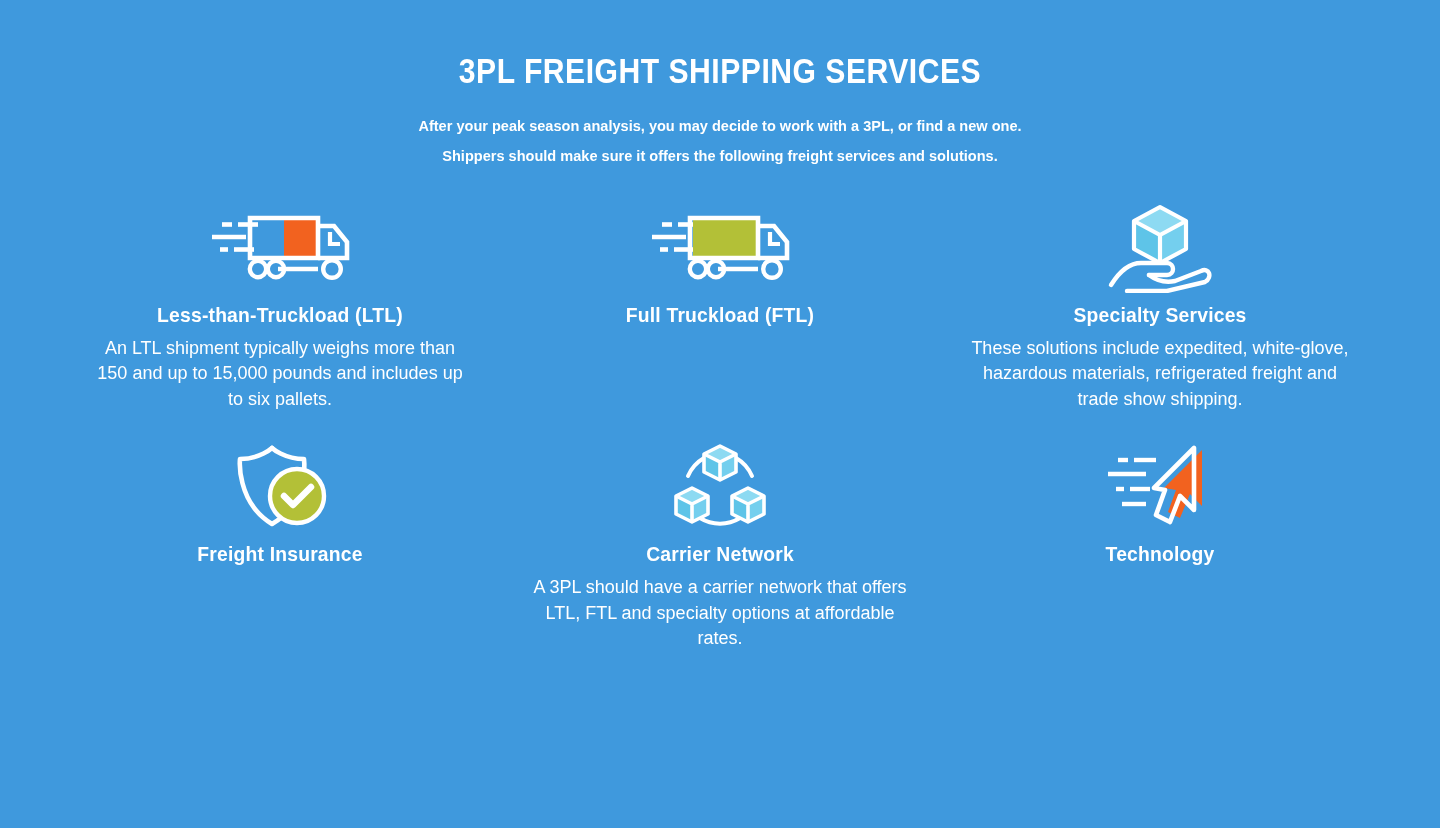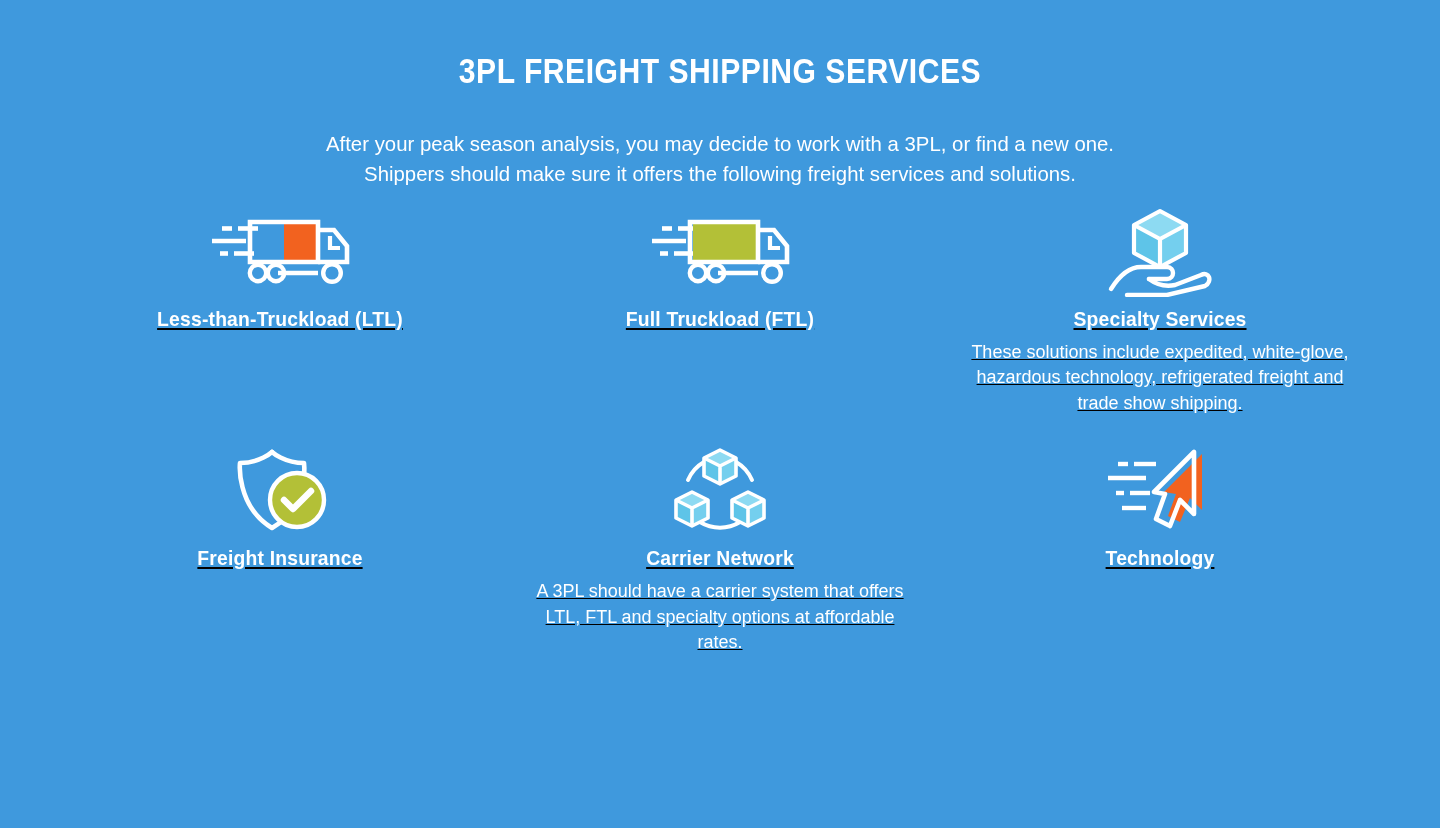--- a/index.html
+++ b/index.html
@@ -33,42 +33,41 @@
     color: #ffffff;
     font-family: "Liberation Sans Narrow", "Liberation Sans", sans-serif;
     font-weight: bold;
     font-size: 35px;
     letter-spacing: 0.6px;
     line-height: 1.1;
     transform: scaleX(0.86);
     transform-origin: center;
   }
   .subtitle {
-    margin: 38px auto 0 auto;
+    margin: 20px auto 0 auto;
     width: 860px;
     color: #ffffff;
-    font-size: 21px;
+    font-size: 15px;
     line-height: 30px;
-    font-weight: normal;
+    font-weight: bold;
   }
   .subtitle .sub-line {
     display: block;
     transform: scaleX(0.97);
   }
 
   
   .grid {
     position: relative;
-    margin: 0 auto;
+    margin: 14px auto;
     width: 1320px;
     padding-top: 16px;
     display: grid;
     grid-template-columns: repeat(3, 1fr);
     grid-row-gap: 28px;
-    text-decoration: underline;
   }
   .cell {
     text-align: center;
     padding: 0 22px;
     box-sizing: border-box;
   }
   .icon-wrap {
     height: 92px;
     display: flex;
     align-items: center;
@@ -129,20 +128,21 @@
           <path d="M124 20 V32 H134" stroke="#ffffff" stroke-width="4.2" fill="none" stroke-linejoin="miter"></path>
 
           <line x1="72" y1="57" x2="112" y2="57" stroke="#ffffff" stroke-width="4.6"></line>
 
           <circle cx="52" cy="57" r="8.2" stroke="#ffffff" stroke-width="4.4" fill="none"></circle>
           <circle cx="70" cy="57" r="8.2" stroke="#ffffff" stroke-width="4.4" fill="none"></circle>
           <circle cx="126" cy="57" r="8.8" stroke="#ffffff" stroke-width="4.4" fill="none"></circle>
         </svg>
       </div>
       <h2 class="card-title">Less-than-Truckload (LTL)</h2>
+      <p class="card-body">An LTL shipment typically weighs more than 150 and up to 15,000 pounds and includes up to six pallets.</p>
     </div>
 
     <div class="cell row-1">
       <div class="icon-wrap">
         <svg width="148" height="70" viewBox="0 0 148 70" fill="none" aria-hidden="true">
           <g stroke="#ffffff" stroke-width="4.6" stroke-linecap="butt">
             <line x1="16" y1="12.5" x2="26" y2="12.5"></line>
             <line x1="32" y1="12.5" x2="52" y2="12.5"></line>
             <line x1="6" y1="25" x2="40" y2="25"></line>
             <line x1="14" y1="37.5" x2="22" y2="37.5"></line>
@@ -174,21 +174,21 @@
 
           <path d="M55 6 L81 20 L81 48 L55 62 L29 48 L29 20 Z" stroke="#ffffff" stroke-width="4.2" fill="none" stroke-linejoin="round"></path>
           <path d="M29 20 L55 34 L81 20" stroke="#ffffff" stroke-width="4.2" fill="none" stroke-linejoin="round"></path>
           <path d="M55 34 V62" stroke="#ffffff" stroke-width="4.2" fill="none"></path>
 
           <path d="M6 84 C16 68 26 62 36 62 L62 62 C70 62 70 74 62 74 L44 74" stroke="#ffffff" stroke-width="4.4" fill="none" stroke-linecap="round" stroke-linejoin="round"></path>
           <path d="M44 74 C52 80 60 82 70 80 L96 70 C104 66 108 76 100 81 L62 90 L22 90" stroke="#ffffff" stroke-width="4.4" fill="none" stroke-linecap="round" stroke-linejoin="round"></path>
         </svg>
       </div>
       <h2 class="card-title">Specialty Services</h2>
-      <p class="card-body">These solutions include expedited, white-glove, hazardous technology, refrigerated freight and trade show shipping.</p>
+      <p class="card-body">These solutions include expedited, white-glove, hazardous materials, refrigerated freight and trade show shipping.</p>
     </div>
 
     <div class="cell row-2">
       <div class="icon-wrap">
         <svg width="100" height="88" viewBox="0 0 100 88" fill="none" aria-hidden="true">
 
           <path d="M42 6 C42 6 30 17 10 17 C10 17 6 60 42 82 C60 71 70 58 74 46" stroke="#ffffff" stroke-width="4.6" fill="none" stroke-linecap="round" stroke-linejoin="round"></path>
           <path d="M42 6 C42 6 54 17 74 17 C74 17 75 26 73 38" stroke="#ffffff" stroke-width="4.6" fill="none" stroke-linecap="round" stroke-linejoin="round"></path>
 
           <circle cx="67" cy="54" r="27" fill="#b3c037" stroke="#ffffff" stroke-width="4.4"></circle>
@@ -227,21 +227,21 @@
           <g>
             <path d="M78 46 L94 54 L78 62 L62 54 Z" fill="#8ddaf2"></path>
             <path d="M62 54 L78 62 L78 80 L62 72 Z" fill="#5ec4e8"></path>
             <path d="M94 54 L94 72 L78 80 L78 62 Z" fill="#74cfee"></path>
             <path d="M78 46 L94 54 L94 72 L78 80 L62 72 L62 54 Z" stroke="#ffffff" stroke-width="3.6" fill="none" stroke-linejoin="round"></path>
             <path d="M62 54 L78 62 L94 54 M78 62 V80" stroke="#ffffff" stroke-width="3.6" fill="none" stroke-linejoin="round"></path>
           </g>
         </svg>
       </div>
       <h2 class="card-title">Carrier Network</h2>
-      <p class="card-body">A 3PL should have a carrier system that offers LTL, FTL and specialty options at affordable rates.</p>
+      <p class="card-body">A 3PL should have a carrier network that offers LTL, FTL and specialty options at affordable rates.</p>
     </div>
 
     <div class="cell row-2">
       <div class="icon-wrap">
         <svg width="108" height="84" viewBox="0 0 108 84" fill="none" aria-hidden="true">
 
           <g stroke="#ffffff" stroke-width="4.4" stroke-linecap="butt">
             <line x1="12" y1="16" x2="22" y2="16"></line>
             <line x1="28" y1="16" x2="50" y2="16"></line>
             <line x1="2" y1="30" x2="40" y2="30"></line>

